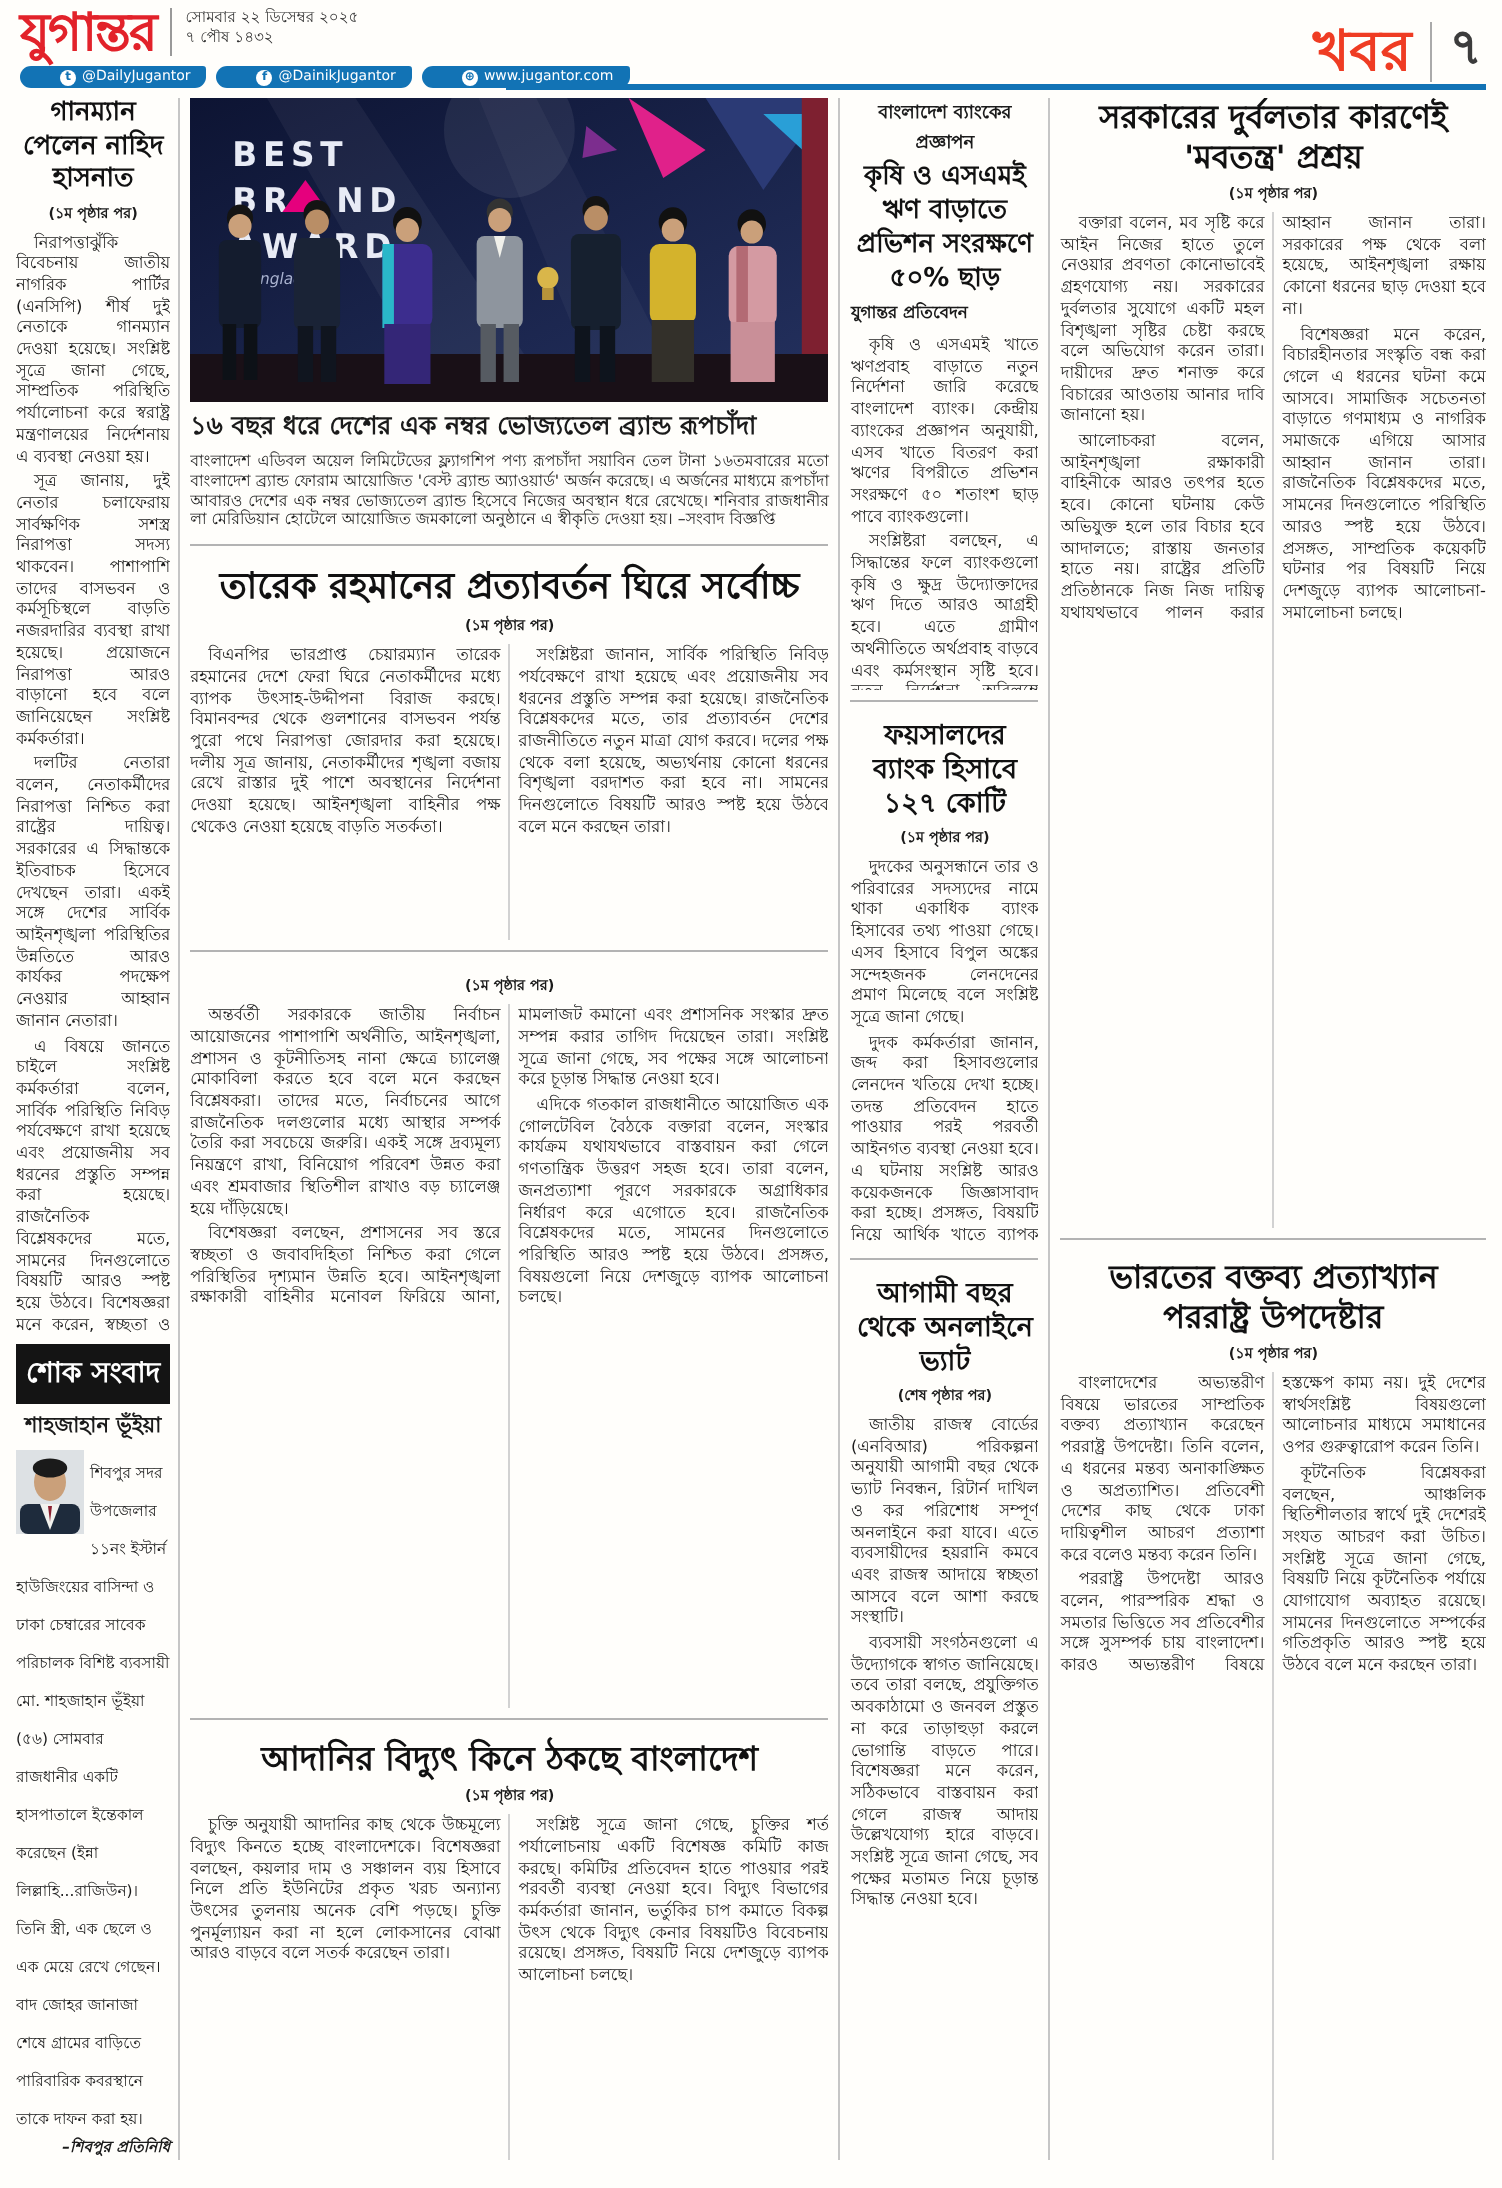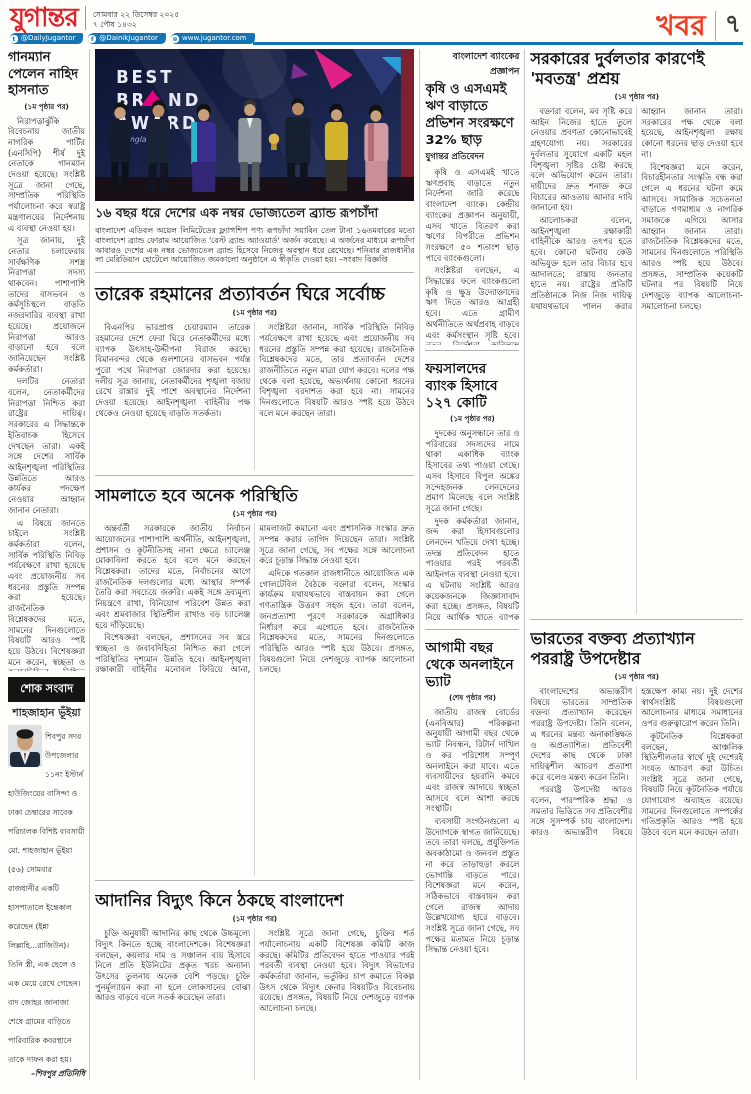--- a/index.html
+++ b/index.html
@@ -3,66 +3,66 @@
 <meta charset="utf-8">
 <style>
   *{margin:0;padding:0;box-sizing:border-box}
   html,body{background:#e9e9e9}
   body{font-family:"DejaVu Sans","Liberation Sans",sans-serif;color:#1b1b1b}
   .page{position:relative;width:751px;height:1094px;margin:0 auto;background:#fffefb;overflow:hidden}
 
   
   .masthead{position:relative;height:46px;padding:5px 8px 0 10px}
   .mh-left{position:absolute;left:10px;top:4px}
-  .logo-row{display:flex;align-items:flex-end}
+  .logo-row{display:flex;align-items:flex-start}
   .logo{font-size:26px;font-weight:800;color:#e2222a;letter-spacing:-1px;line-height:26px}
   .mh-vline{width:1px;height:24px;background:#999;margin:0 7px}
   .dates{font-size:7.6px;line-height:10px;color:#333}
   .badges{display:flex;gap:5px;margin-top:3px}
   .badge{display:flex;align-items:center;gap:3px;background:#1273b5;color:#fff;
-         font-size:7px;line-height:11px;padding:0 8px 0 0;border-radius:7px 2px 7px 7px}
+         font-size:7px;line-height:11px;padding:0 8px 0 20px;border-radius:7px 2px 7px 7px}
   .bicon{display:inline-flex;align-items:center;justify-content:center;width:8px;height:8px;
          background:#fff;color:#1273b5;border-radius:50%;font-size:6px;font-weight:bold}
   .mh-right{position:absolute;right:10px;top:4px;display:flex;align-items:center}
   .section-label{font-size:28px;font-weight:800;color:#ef3c23;line-height:30px}
   .pg-divider{width:1px;height:30px;background:#aaa;margin:0 9px}
   .page-number{font-size:25px;font-weight:700;color:#3c3c3c}
   .mh-rule{position:absolute;left:253px;right:8px;bottom:1px;border-top:3px solid #1273b5}
 
   
   .main{display:flex;height:1040px;padding:3px 8px 6px}
   .col{overflow:hidden;display:flex;flex-direction:column}
   .col-left{width:82px;padding-right:4px}
   .col-mid{width:334px;border-left:1px solid #c6c6c6;padding:0 5px}
   .col-4{width:106px;border-left:1px solid #c6c6c6;padding:0 5px}
   .col-right{width:221px;border-left:1px solid #c6c6c6;padding:0 0 0 5px}
 
-  .hd{font-weight:800;text-align:left;color:#111}
+  .hd{font-weight:800;text-align:center;color:#111}
   .hd-left{font-size:13px;line-height:16.5px}
   .hd-xl{font-size:18px;line-height:23px}
   .hd-lg{font-size:16.5px;line-height:21px}
   .hd-md{font-size:16px;line-height:20px}
   .hd-c4{font-size:13px;line-height:17px}
-  .kicker{font-size:9px;font-weight:700;text-align:right;margin-bottom:1px}
+  .kicker{font-size:9px;font-weight:700;text-align:center;margin-bottom:1px}
   .cont{font-size:7.2px;font-weight:700;text-align:center;margin:2px 0 3px}
   .byline{font-size:8.4px;font-weight:700;margin:2px 0 3px}
   .body p{font-size:8.2px;line-height:10.7px;text-align:justify;text-indent:9px;margin-bottom:2px}
   .cols2{column-count:2;column-gap:9px;column-rule:1px solid #d2d2d2;overflow:hidden}
   .sep{border-top:1px solid #b3b3b3;margin-top:5px;padding-top:9px}
   .fill{flex:1;overflow:hidden}
 
   
   .photo{width:100%;height:152px;overflow:hidden}
   .photo svg{display:block;width:100%;height:100%}
   .cap-title{font-size:12.5px;font-weight:800;margin:3px 0 2px}
   .cap-text{font-size:7.9px;line-height:9.8px;text-align:justify;margin-bottom:2px}
 
   
   .obit{margin-top:6px}
-  .obit-head{background:#141414;color:#fff;font-size:11px;font-weight:800;
+  .obit-head{background:#141414;color:#fff;font-size:14px;font-weight:800;
              text-align:center;padding:2px 0;border:1px solid #141414}
   .obit-name{font-size:10.5px;font-weight:800;text-align:center;margin:3px 2px 2px}
   .obit-photo{float:left;width:34px;height:42px;margin:1px 3px 1px 0}
   .obit-body{font-size:7.7px;line-height:9.9px;text-align:justify}
   .obit-sign{font-size:7.7px;font-weight:700;font-style:italic;text-align:right;margin-top:1px}
 </style>
 </head>
 <body>
 
 <div class="page">
@@ -208,21 +208,20 @@
       <article class="sep">
         <h1 class="hd hd-xl">তারেক রহমানের প্রত্যাবর্তন ঘিরে সর্বোচ্চ</h1>
         <div class="cont">(১ম পৃষ্ঠার পর)</div>
         <div class="body cols2" style="height:148px">
           <p>বিএনপির ভারপ্রাপ্ত চেয়ারম্যান তারেক রহমানের দেশে ফেরা ঘিরে নেতাকর্মীদের মধ্যে ব্যাপক উৎসাহ-উদ্দীপনা বিরাজ করছে। বিমানবন্দর থেকে গুলশানের বাসভবন পর্যন্ত পুরো পথে নিরাপত্তা জোরদার করা হয়েছে। দলীয় সূত্র জানায়, নেতাকর্মীদের শৃঙ্খলা বজায় রেখে রাস্তার দুই পাশে অবস্থানের নির্দেশনা দেওয়া হয়েছে। আইনশৃঙ্খলা বাহিনীর পক্ষ থেকেও নেওয়া হয়েছে বাড়তি সতর্কতা।</p>
           <p>সংশ্লিষ্টরা জানান, সার্বিক পরিস্থিতি নিবিড় পর্যবেক্ষণে রাখা হয়েছে এবং প্রয়োজনীয় সব ধরনের প্রস্তুতি সম্পন্ন করা হয়েছে। রাজনৈতিক বিশ্লেষকদের মতে, তার প্রত্যাবর্তন দেশের রাজনীতিতে নতুন মাত্রা যোগ করবে। দলের পক্ষ থেকে বলা হয়েছে, অভ্যর্থনায় কোনো ধরনের বিশৃঙ্খলা বরদাশত করা হবে না। সামনের দিনগুলোতে বিষয়টি আরও স্পষ্ট হয়ে উঠবে বলে মনে করছেন তারা।</p>
         </div>
       </article>
 
       <article class="sep">
-        <h1 class="hd hd-lg">সামলাতে হবে অনেক পরিস্থিতি</h1>
         <div class="cont">(১ম পৃষ্ঠার পর)</div>
         <div class="body cols2" style="height:352px">
           <p>অন্তর্বর্তী সরকারকে জাতীয় নির্বাচন আয়োজনের পাশাপাশি অর্থনীতি, আইনশৃঙ্খলা, প্রশাসন ও কূটনীতিসহ নানা ক্ষেত্রে চ্যালেঞ্জ মোকাবিলা করতে হবে বলে মনে করছেন বিশ্লেষকরা। তাদের মতে, নির্বাচনের আগে রাজনৈতিক দলগুলোর মধ্যে আস্থার সম্পর্ক তৈরি করা সবচেয়ে জরুরি। একই সঙ্গে দ্রব্যমূল্য নিয়ন্ত্রণে রাখা, বিনিয়োগ পরিবেশ উন্নত করা এবং শ্রমবাজার স্থিতিশীল রাখাও বড় চ্যালেঞ্জ হয়ে দাঁড়িয়েছে।</p>
           <p>বিশেষজ্ঞরা বলছেন, প্রশাসনের সব স্তরে স্বচ্ছতা ও জবাবদিহিতা নিশ্চিত করা গেলে পরিস্থিতির দৃশ্যমান উন্নতি হবে। আইনশৃঙ্খলা রক্ষাকারী বাহিনীর মনোবল ফিরিয়ে আনা, মামলাজট কমানো এবং প্রশাসনিক সংস্কার দ্রুত সম্পন্ন করার তাগিদ দিয়েছেন তারা। সংশ্লিষ্ট সূত্রে জানা গেছে, সব পক্ষের সঙ্গে আলোচনা করে চূড়ান্ত সিদ্ধান্ত নেওয়া হবে।</p>
           <p>এদিকে গতকাল রাজধানীতে আয়োজিত এক গোলটেবিল বৈঠকে বক্তারা বলেন, সংস্কার কার্যক্রম যথাযথভাবে বাস্তবায়ন করা গেলে গণতান্ত্রিক উত্তরণ সহজ হবে। তারা বলেন, জনপ্রত্যাশা পূরণে সরকারকে অগ্রাধিকার নির্ধারণ করে এগোতে হবে। রাজনৈতিক বিশ্লেষকদের মতে, সামনের দিনগুলোতে পরিস্থিতি আরও স্পষ্ট হয়ে উঠবে। প্রসঙ্গত, বিষয়গুলো নিয়ে দেশজুড়ে ব্যাপক আলোচনা চলছে।</p>
         </div>
       </article>
 
       <article class="sep" style="flex:1;display:flex;flex-direction:column;overflow:hidden">
         <h1 class="hd hd-lg">আদানির বিদ্যুৎ কিনে ঠকছে বাংলাদেশ</h1>
@@ -230,21 +229,21 @@
         <div class="body cols2 fill">
           <p>চুক্তি অনুযায়ী আদানির কাছ থেকে উচ্চমূল্যে বিদ্যুৎ কিনতে হচ্ছে বাংলাদেশকে। বিশেষজ্ঞরা বলছেন, কয়লার দাম ও সঞ্চালন ব্যয় হিসাবে নিলে প্রতি ইউনিটের প্রকৃত খরচ অন্যান্য উৎসের তুলনায় অনেক বেশি পড়ছে। চুক্তি পুনর্মূল্যায়ন করা না হলে লোকসানের বোঝা আরও বাড়বে বলে সতর্ক করেছেন তারা।</p>
           <p>সংশ্লিষ্ট সূত্রে জানা গেছে, চুক্তির শর্ত পর্যালোচনায় একটি বিশেষজ্ঞ কমিটি কাজ করছে। কমিটির প্রতিবেদন হাতে পাওয়ার পরই পরবর্তী ব্যবস্থা নেওয়া হবে। বিদ্যুৎ বিভাগের কর্মকর্তারা জানান, ভর্তুকির চাপ কমাতে বিকল্প উৎস থেকে বিদ্যুৎ কেনার বিষয়টিও বিবেচনায় রয়েছে। প্রসঙ্গত, বিষয়টি নিয়ে দেশজুড়ে ব্যাপক আলোচনা চলছে।</p>
         </div>
       </article>
     </section>
 
     <section class="col col-4">
       <article>
         <div class="kicker">বাংলাদেশ ব্যাংকের প্রজ্ঞাপন</div>
-        <h2 class="hd hd-c4">কৃষি ও এসএমই ঋণ বাড়াতে প্রভিশন সংরক্ষণে 32% ছাড়</h2>
+        <h2 class="hd hd-c4">কৃষি ও এসএমই ঋণ বাড়াতে প্রভিশন সংরক্ষণে ৫০% ছাড়</h2>
         <div class="byline">যুগান্তর প্রতিবেদন</div>
         <div class="body" style="height:178px;overflow:hidden">
           <p>কৃষি ও এসএমই খাতে ঋণপ্রবাহ বাড়াতে নতুন নির্দেশনা জারি করেছে বাংলাদেশ ব্যাংক। কেন্দ্রীয় ব্যাংকের প্রজ্ঞাপন অনুযায়ী, এসব খাতে বিতরণ করা ঋণের বিপরীতে প্রভিশন সংরক্ষণে ৫০ শতাংশ ছাড় পাবে ব্যাংকগুলো।</p>
           <p>সংশ্লিষ্টরা বলছেন, এ সিদ্ধান্তের ফলে ব্যাংকগুলো কৃষি ও ক্ষুদ্র উদ্যোক্তাদের ঋণ দিতে আরও আগ্রহী হবে। এতে গ্রামীণ অর্থনীতিতে অর্থপ্রবাহ বাড়বে এবং কর্মসংস্থান সৃষ্টি হবে। নতুন নির্দেশনা অবিলম্বে কার্যকর হবে বলে প্রজ্ঞাপনে উল্লেখ করা হয়েছে।</p>
         </div>
       </article>
 
       <article class="sep">
         <h2 class="hd hd-c4" style="font-size:13.5px">ফয়সালদের ব্যাংক হিসাবে ১২৭ কোটি</h2>
         <div class="cont">(১ম পৃষ্ঠার পর)</div>

